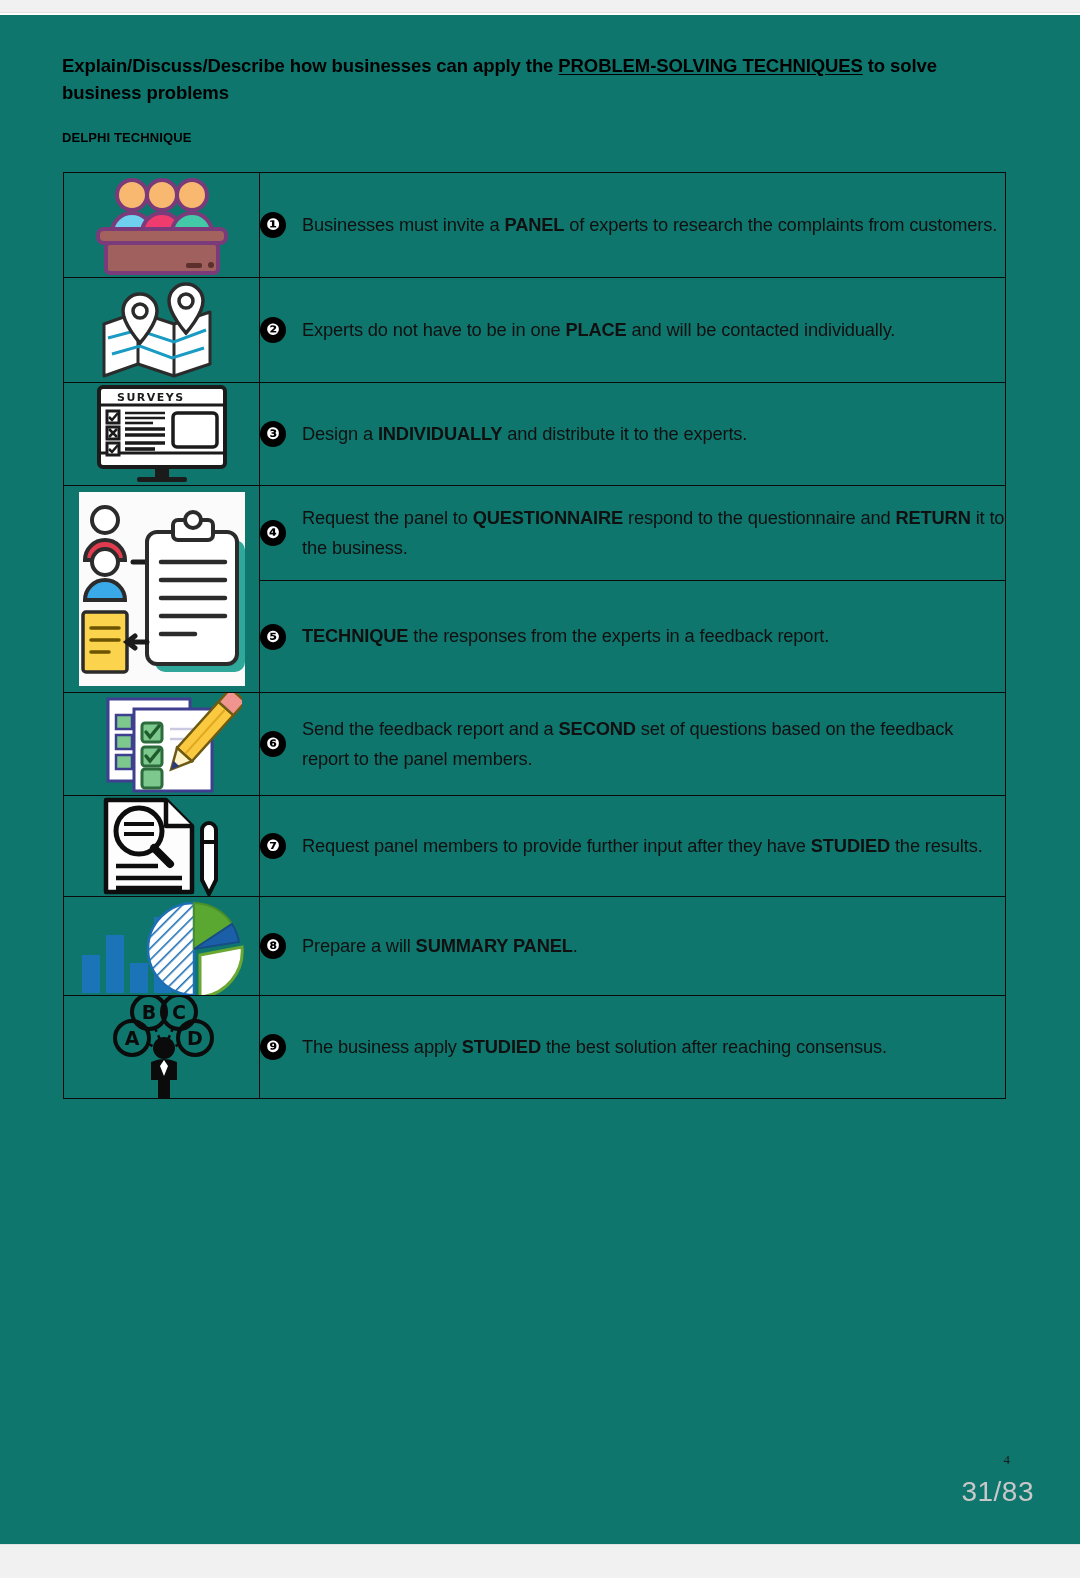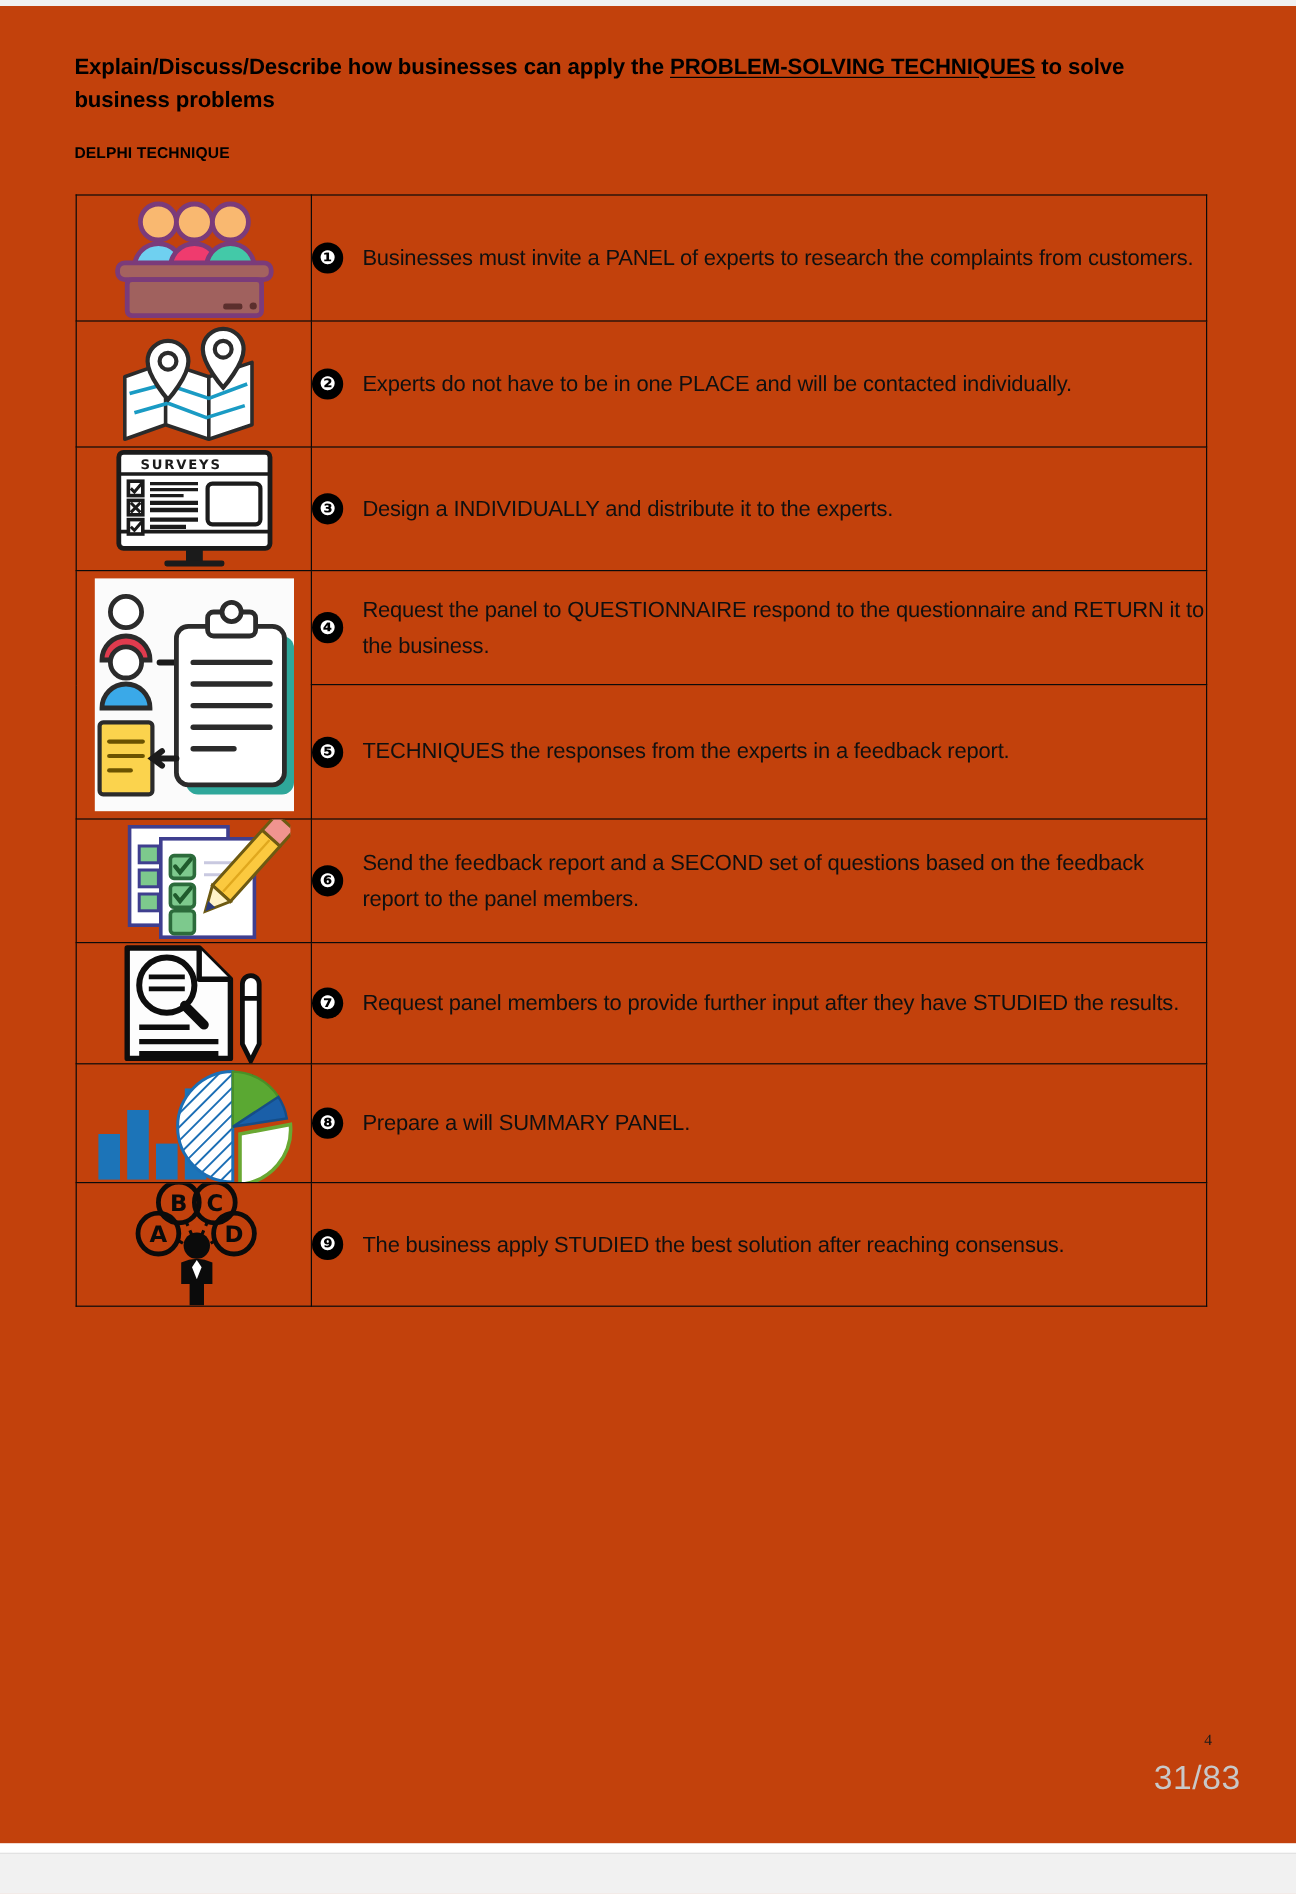--- a/index.html
+++ b/index.html
@@ -24,24 +24,24 @@
   }
   .viewer-strip-bottom {
     position: absolute;
     left: 0; bottom: 0;
     width: 1080px; height: 34px;
     background: #f1f1f1;
     border-top: 1px solid #e2e2e2;
   }
   .page {
     position: absolute;
-    left: 0; top: 5px;
+    left: 0; top: 15px;
     width: 1080px;
     height: 1531px;
-    background: #c2410c;
+    background: #0f766e;
   }
   .heading {
     position: absolute;
     left: 62px;
     top: 38px;
     width: 952px;
     font-size: 18.5px;
     font-weight: bold;
     line-height: 1.45;
     color: #000;
@@ -96,21 +96,21 @@
     justify-content: center;
     line-height: 1;
     font-family: "DejaVu Sans", sans-serif;
   }
   .step-text {
     font-size: 18.3px;
     line-height: 1.65;
     color: #101010;
     letter-spacing: -0.15px;
   }
-  .step-text b { font-weight: normal; }
+  .step-text b { font-weight: bold; }
   .icon-svg { display: block; margin: 0 auto; }
   .footer-pagenum {
     position: absolute;
     right: 70px;
     bottom: 78px;
     font-size: 13px;
     color: #1a1a1a;
     font-family: "Liberation Serif", serif;
   }
   .footer-progress {
@@ -262,21 +262,21 @@
           <div class="row-inner">
             <span class="num-badge">❹</span>
             <span class="step-text"><span>Request the panel to </span><b>QUESTIONNAIRE</b><span> respond to the questionnaire and </span><b>RETURN</b><span> it to the business.</span></span>
           </div>
         </td>
       </tr>
       <tr>
         <td class="txt-cell" style="height:112px;">
           <div class="row-inner">
             <span class="num-badge">❺</span>
-            <span class="step-text"><b>TECHNIQUES</b><span> the responses from the experts in a feedback report.</span></span>
+            <span class="step-text"><b>TECHNIQUE</b><span> the responses from the experts in a feedback report.</span></span>
           </div>
         </td>
       </tr>
 
       <tr>
         <td class="img-cell">
           <svg class="icon-svg" width="160" height="102" viewBox="0 0 160 102">
             <rect x="26" y="6" width="82" height="82" fill="#fff" stroke="#3f3f8f" stroke-width="3"></rect>
             <g fill="#7dc98d" stroke="#3f3f8f" stroke-width="2.5">
               <rect x="34" y="22" width="16" height="14"></rect>

